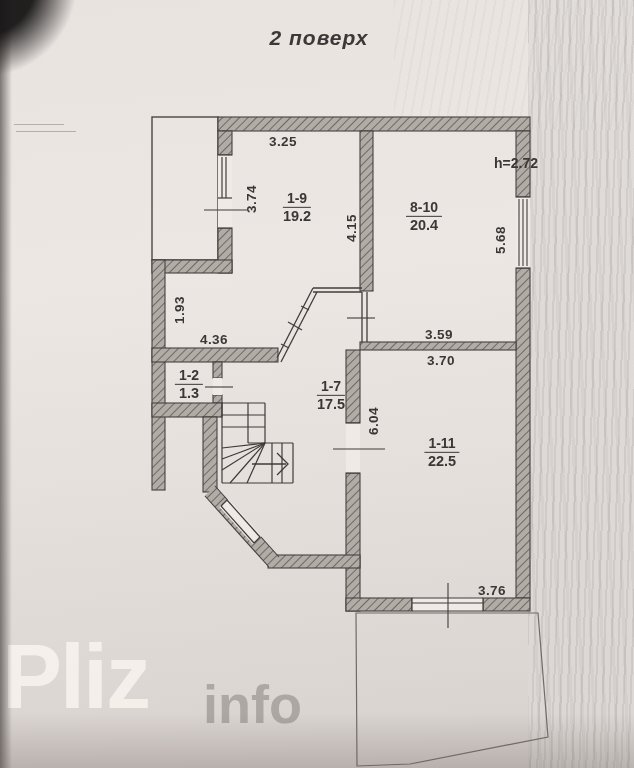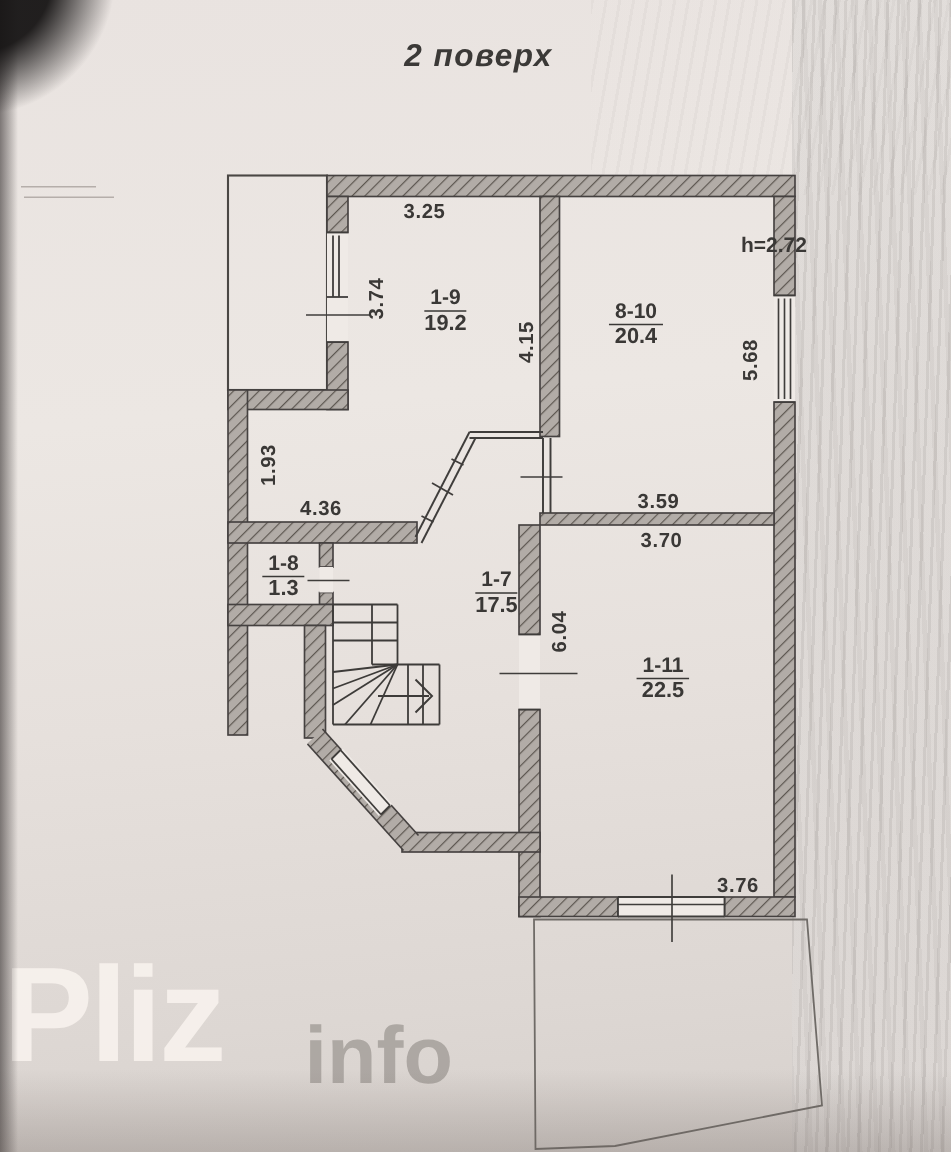--- a/index.html
+++ b/index.html
@@ -199,21 +199,21 @@
 
   <div class="lbl room" style="left:297px;top:208px">
     <span class="rid">1-9</span>
     <span class="rarea">19.2</span>
   </div>
   <div class="lbl room" style="left:424px;top:217px">
     <span class="rid">8-10</span>
     <span class="rarea">20.4</span>
   </div>
   <div class="lbl room" style="left:189px;top:385px">
-    <span class="rid">1-8</span>
+    <span class="rid">1-2</span>
     <span class="rarea">1.3</span>
   </div>
   <div class="lbl room" style="left:331px;top:396px">
     <span class="rid">1-7</span>
     <span class="rarea">17.5</span>
   </div>
   <div class="lbl room" style="left:442px;top:453px">
     <span class="rid">1-11</span>
     <span class="rarea">22.5</span>
   </div>

